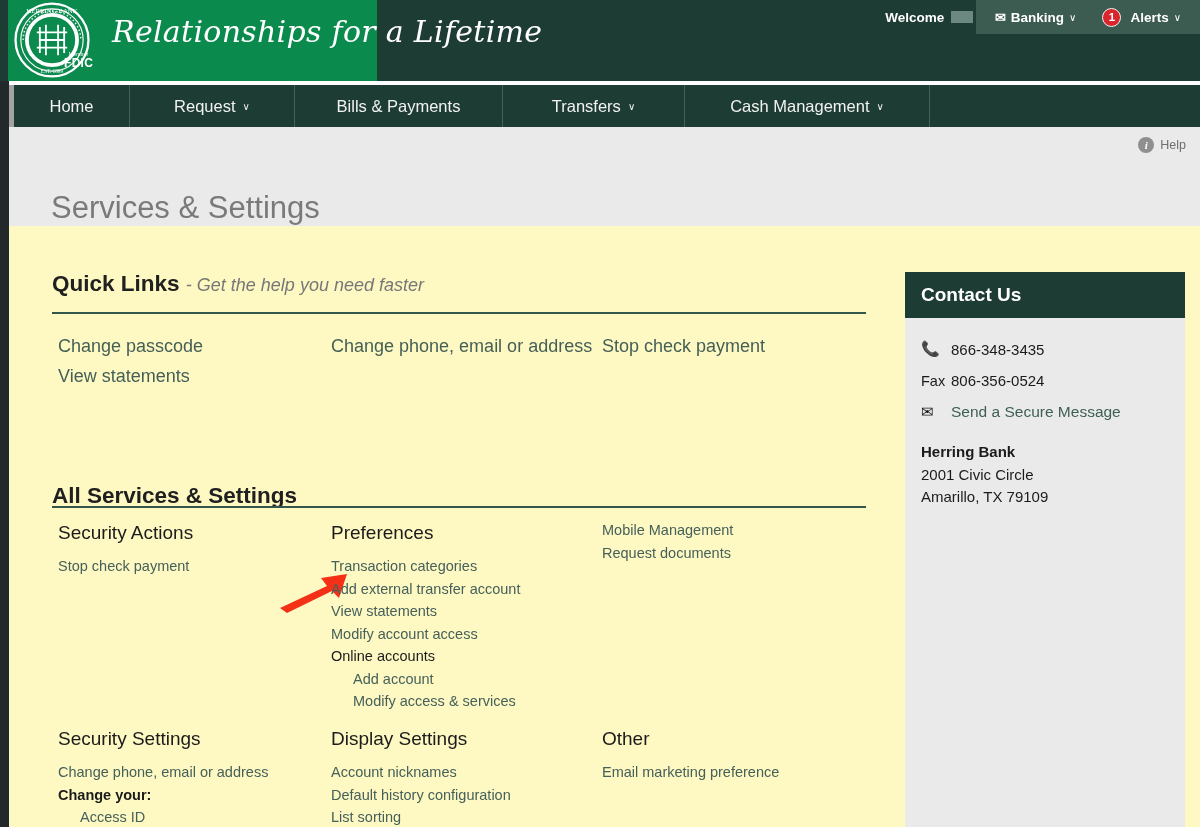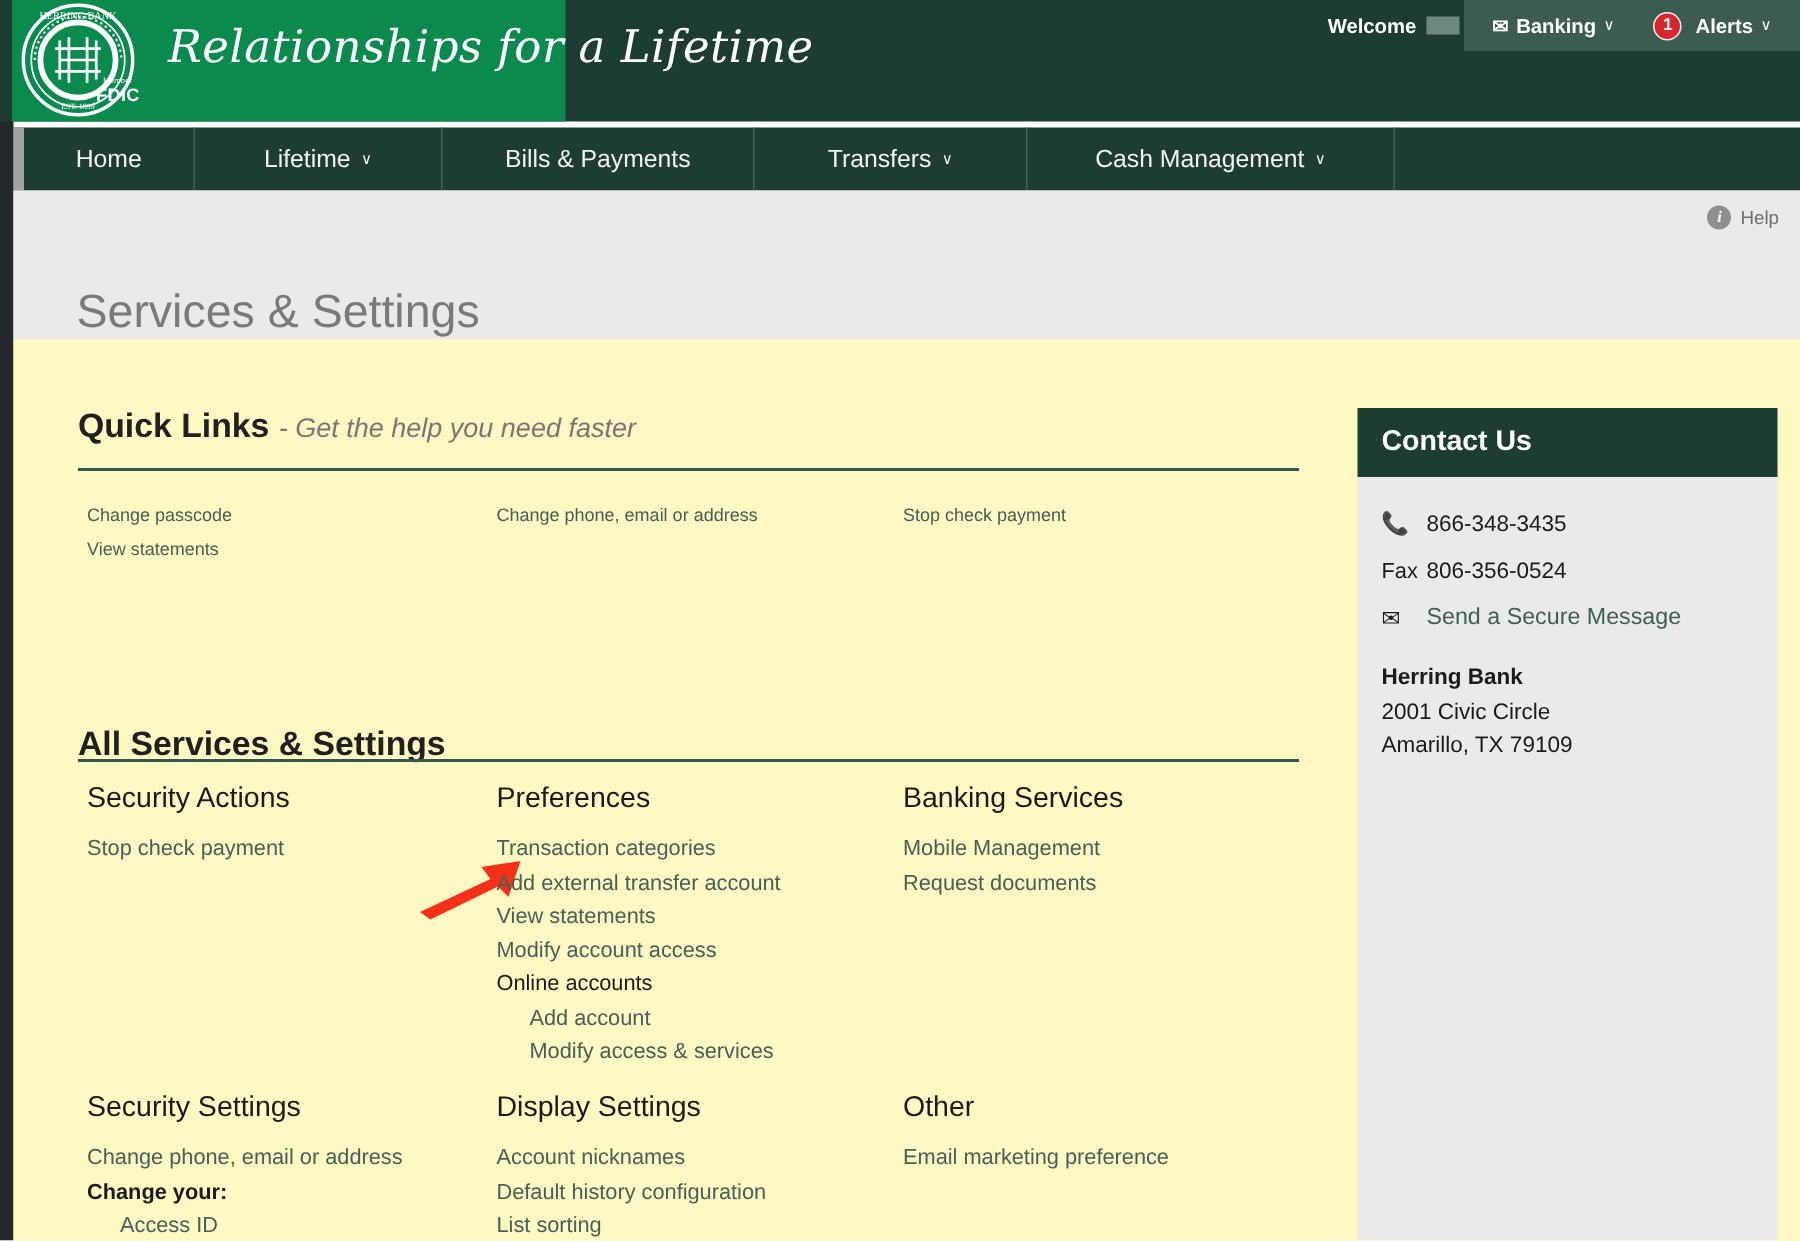--- a/index.html
+++ b/index.html
@@ -87,21 +87,21 @@
     position: absolute; left: 9px; top: 85px; width: 1191px; height: 42px;
     background: #1d3c33;
     display: flex; align-items: stretch;
   }
   .nav-item {
     display: flex; align-items: center; justify-content: center; gap: 7px;
     color: #f2f2f2; font-size: 16.5px;
     border-right: 1px solid #44625a;
     white-space: nowrap;
   }
-  .nav-item:first-child { border-left: 7px solid #a3a3a3; }
+  .nav-item:first-child { border-left: 5px solid #a3a3a3; }
   .nav-home { width: 121px; }
   .nav-accounts { width: 165px; }
   .nav-bills { width: 208px; }
   .nav-transfers { width: 182px; }
   .nav-cash { width: 245px; }
 
   
   .title-band {
     position: absolute; left: 9px; top: 127px; width: 1191px; height: 99px;
     background: #eaeaea;
@@ -138,21 +138,21 @@
 
   #quick-head { left: 43px; top: 45px; font-weight: bold; }
   #quick-rule { top: 86px; }
 
   .quick-links { position: absolute; left: 0; top: 110px; width: 880px; }
   .ql-col { position: absolute; top: 0; }
   .ql-c1 { left: 49px; }
   .ql-c2 { left: 322px; }
   .ql-c3 { left: 593px; }
   .ql-link {
-    display: block; color: #455f57; font-size: 12px;
+    display: block; color: #455f57; font-size: 18px;
     margin-bottom: 9px; white-space: nowrap;
   }
 
   #all-head { left: 43px; top: 238px; }
   #all-rule { top: 280px; }
 
   .svc-grid { position: absolute; left: 0; top: 296px; width: 880px; }
   .svc-col { position: absolute; }
   .col-x1 { left: 49px; width: 265px; }
   .col-x2 { left: 322px; width: 265px; }
@@ -258,21 +258,21 @@
         </div>
       </div>
     </div>
   </div>
 
   <nav class="mainnav">
     <div class="nav-item nav-home">
       <span>Home</span>
     </div>
     <div class="nav-item nav-accounts">
-      <span>Lifetime</span>
+      <span>Request</span>
       <span class="caret">∨</span>
     </div>
     <div class="nav-item nav-bills">
       <span>Bills &amp; Payments</span>
     </div>
     <div class="nav-item nav-transfers">
       <span>Transfers</span>
       <span class="caret">∨</span>
     </div>
     <div class="nav-item nav-cash">
@@ -329,21 +329,20 @@
         <a class="svc-link">Transaction categories</a>
         <a class="svc-link">Add external transfer account</a>
         <a class="svc-link">View statements</a>
         <a class="svc-link">Modify account access</a>
         <span class="svc-static plain">Online accounts</span>
         <a class="svc-link indent">Add account</a>
         <a class="svc-link indent">Modify access &amp; services</a>
       </div>
 
       <div class="svc-col col-x3 row-y1">
-        <h3 class="svc-title">Banking Services</h3>
         <a class="svc-link">Mobile Management</a>
         <a class="svc-link">Request documents</a>
       </div>
 
       <div class="svc-col col-x1 row-y2">
         <h3 class="svc-title">Security Settings</h3>
         <a class="svc-link">Change phone, email or address</a>
         <span class="svc-static">Change your:</span>
         <a class="svc-link indent">Access ID</a>
       </div>

